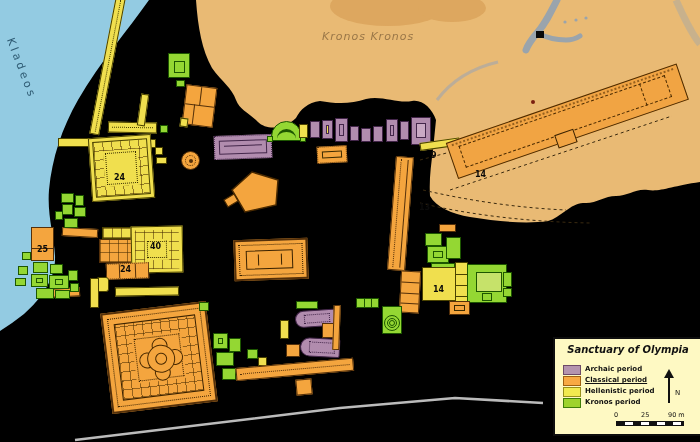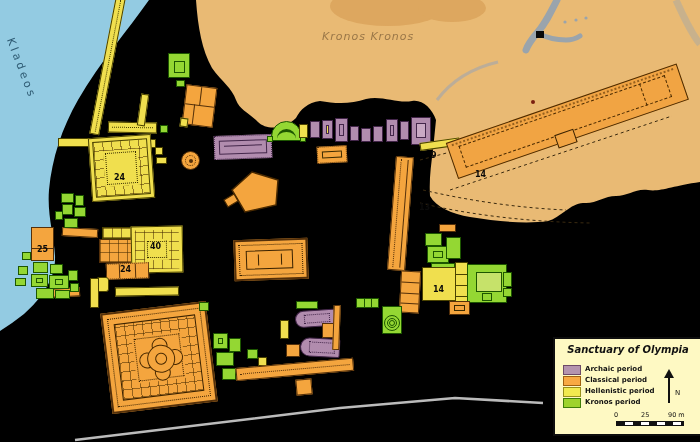--- a/index.html
+++ b/index.html
@@ -303,21 +303,21 @@
   <span class="num" style="left:114px;top:173px;">24</span>
   <span class="num" style="left:150px;top:242px;">40</span>
   <span class="num" style="left:120px;top:265px;">24</span>
   <span class="num" style="left:37px;top:245px;">25</span>
 
   <div id="legend">
     <div class="t">Sanctuary of Olympia</div>
     <div class="sw sw0" style="top:26px;"></div>
     <div class="lglab" style="top:26px;">Archaic period</div>
     <div class="sw sw1" style="top:37px;"></div>
-    <div class="lglab" style="top:37px;">Classical period</div>
+    <div class="lglab" style="top:37px;text-decoration:underline;">Classical period</div>
     <div class="sw sw2" style="top:48px;"></div>
     <div class="lglab" style="top:48px;">Hellenistic period</div>
     <div class="sw sw3" style="top:59px;"></div>
     <div class="lglab" style="top:59px;">Kronos period</div>
     <div class="nhead"></div>
     <div class="nline"></div>
     <div class="nlab">N</div>
     <div class="sclab" style="left:59px;">0</div>
     <div class="sclab" style="left:86px;">25</div>
     <div class="sclab" style="left:113px;">90 m</div>

